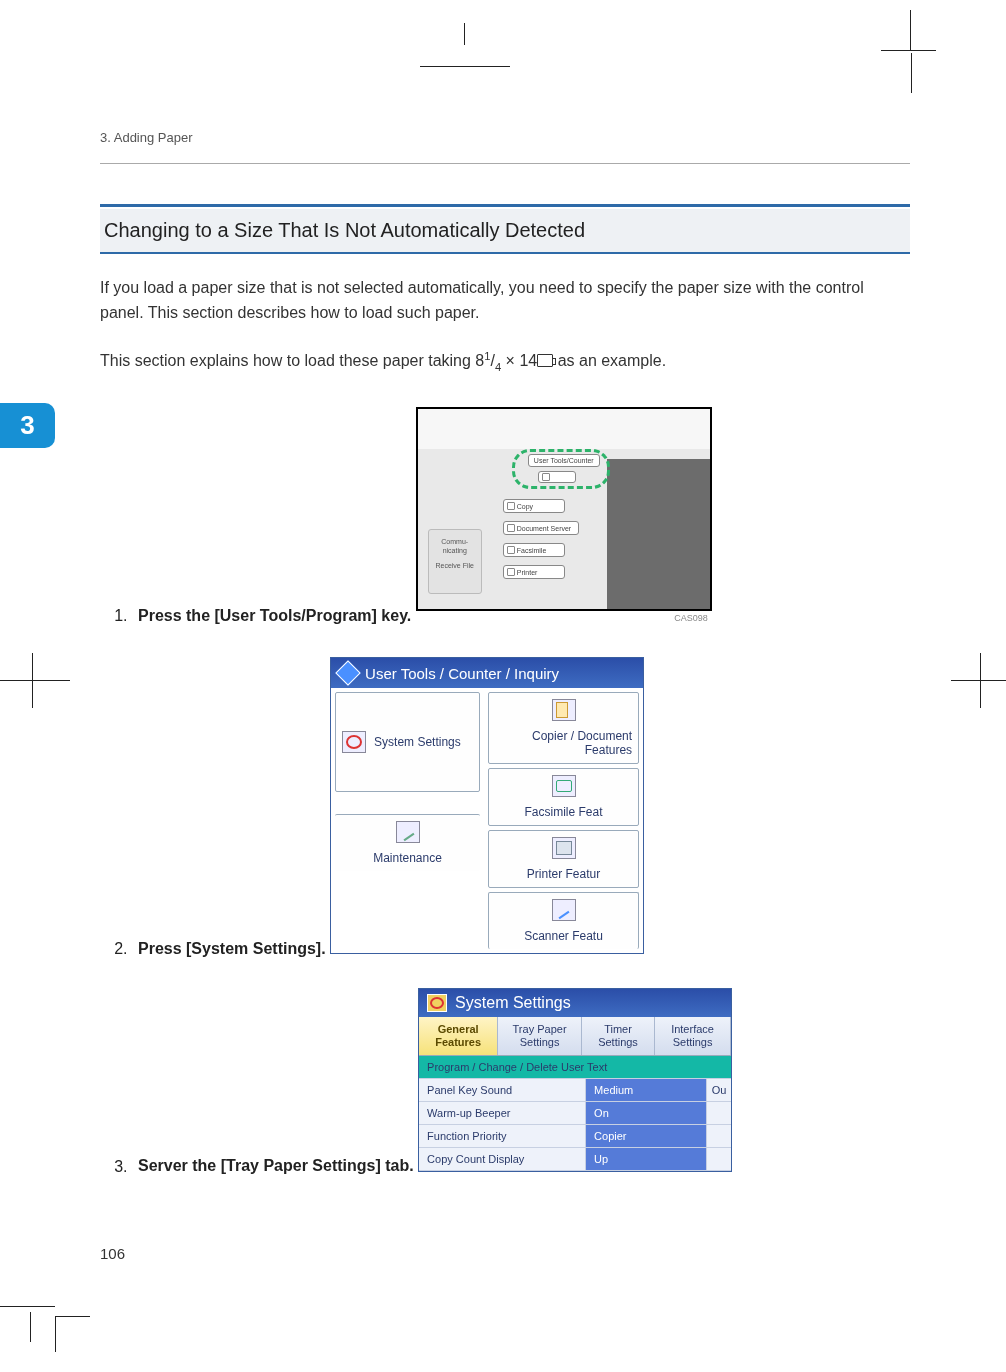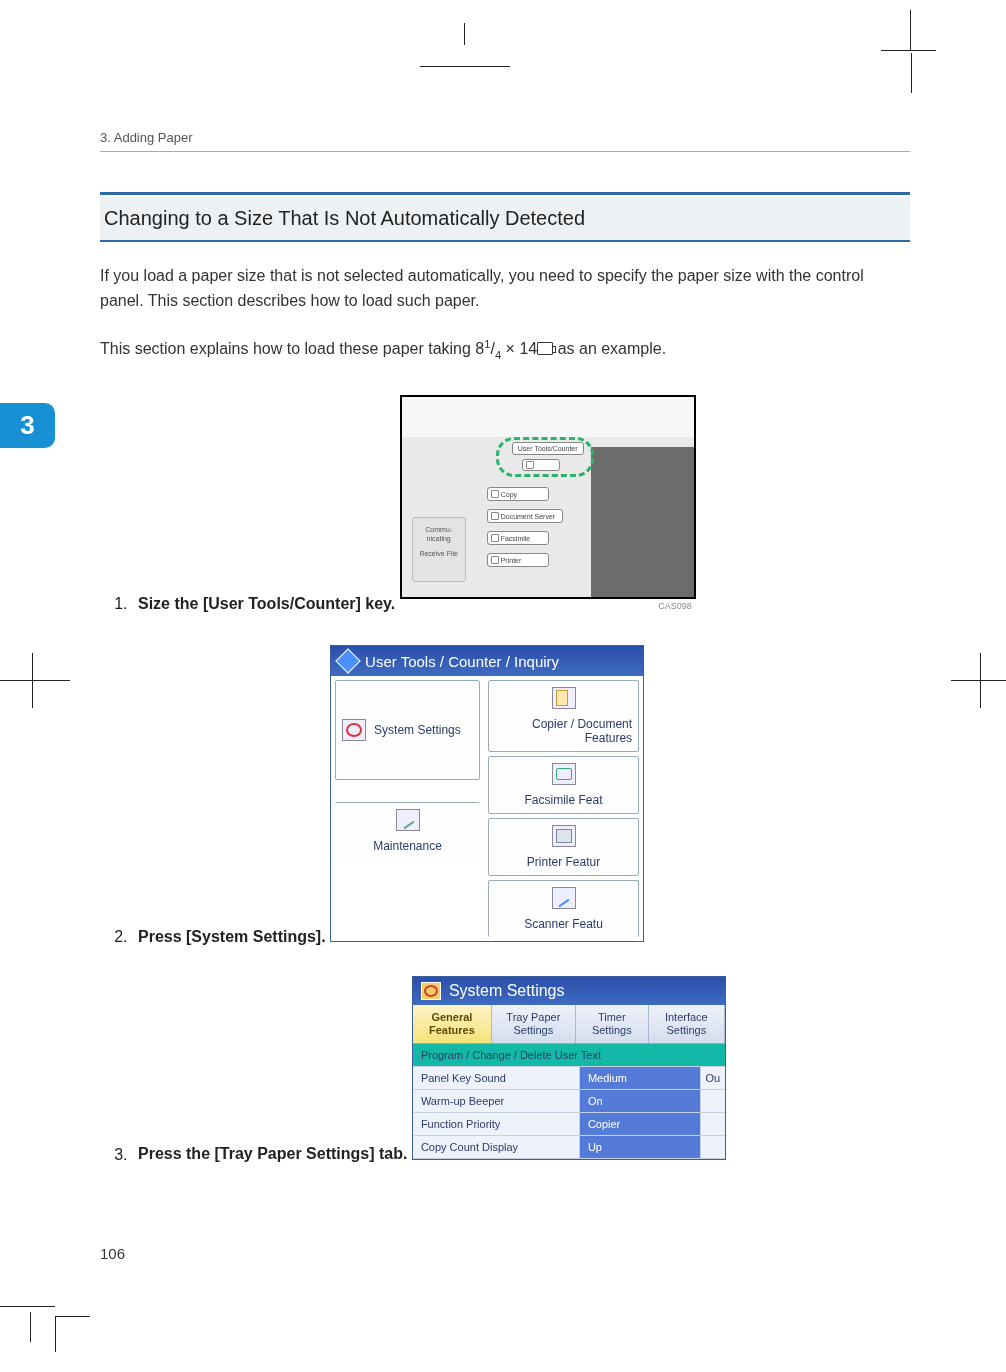--- a/index.html
+++ b/index.html
@@ -47,21 +47,21 @@
   
   .page {
     position: absolute;
     left: 100px;
     top: 130px;
     width: 810px;
   }
   .running-head {
     font-size: 13px;
     color: #555;
-    margin-bottom: 6px;
+    margin-bottom: 18px;
   }
   .head-rule {
     border-top: 1px solid #aaa;
     margin-bottom: 40px;
   }
   .section-topbar {
     border-top: 3px solid #2e6aa8;
     margin-bottom: 2px;
   }
   .section-title {
@@ -282,21 +282,21 @@
   <div class="section-title">Changing to a Size That Is Not Automatically Detected</div>
 
   <p class="body-text">If you load a paper size that is not selected automatically, you need to specify the paper size with the control panel. This section describes how to load such paper.</p>
 
   <p class="body-text">
     <span>This section explains how to load these paper taking 8</span><sup class="frac">1</sup><span>/</span><sub class="frac">4</sub><span> × 14</span><span class="landscape-ic"></span><span> as an example.</span>
   </p>
 
   <ol class="steps">
     <li>
-      <span class="step-head">Size the [User Tools/Counter] key.</span>
+      <span class="step-head">Press the [User Tools/Program] key.</span>
       <div class="fig">
         <div class="fig1">
           <div class="dark"></div>
           <div class="sidepanel">
             <span class="lbl">Commu-</span>
             <span class="lbl">nicating</span>
             <span class="lbl" style="margin-top:8px;">Receive File</span>
           </div>
           <div class="highlight"></div>
           <div class="kbtn b-ut">
@@ -362,21 +362,21 @@
                 <span class="ic scan"></span>
                 <span style="flex:1;text-align:right;">Scanner Featu</span>
               </div>
             </div>
           </div>
         </div>
       </div>
     </li>
 
     <li>
-      <span class="step-head">Press the [Tray Paper Settings] tab.</span>
+      <span class="step-head">Server the [Tray Paper Settings] tab.</span>
       <div class="fig">
         <div class="fig3">
           <div class="titlebar">
             <span class="ic3"></span>
             <span>System Settings</span>
           </div>
           <div class="tabs">
             <div class="tab sel">General Features</div>
             <div class="tab">Tray Paper Settings</div>
             <div class="tab">Timer Settings</div>

